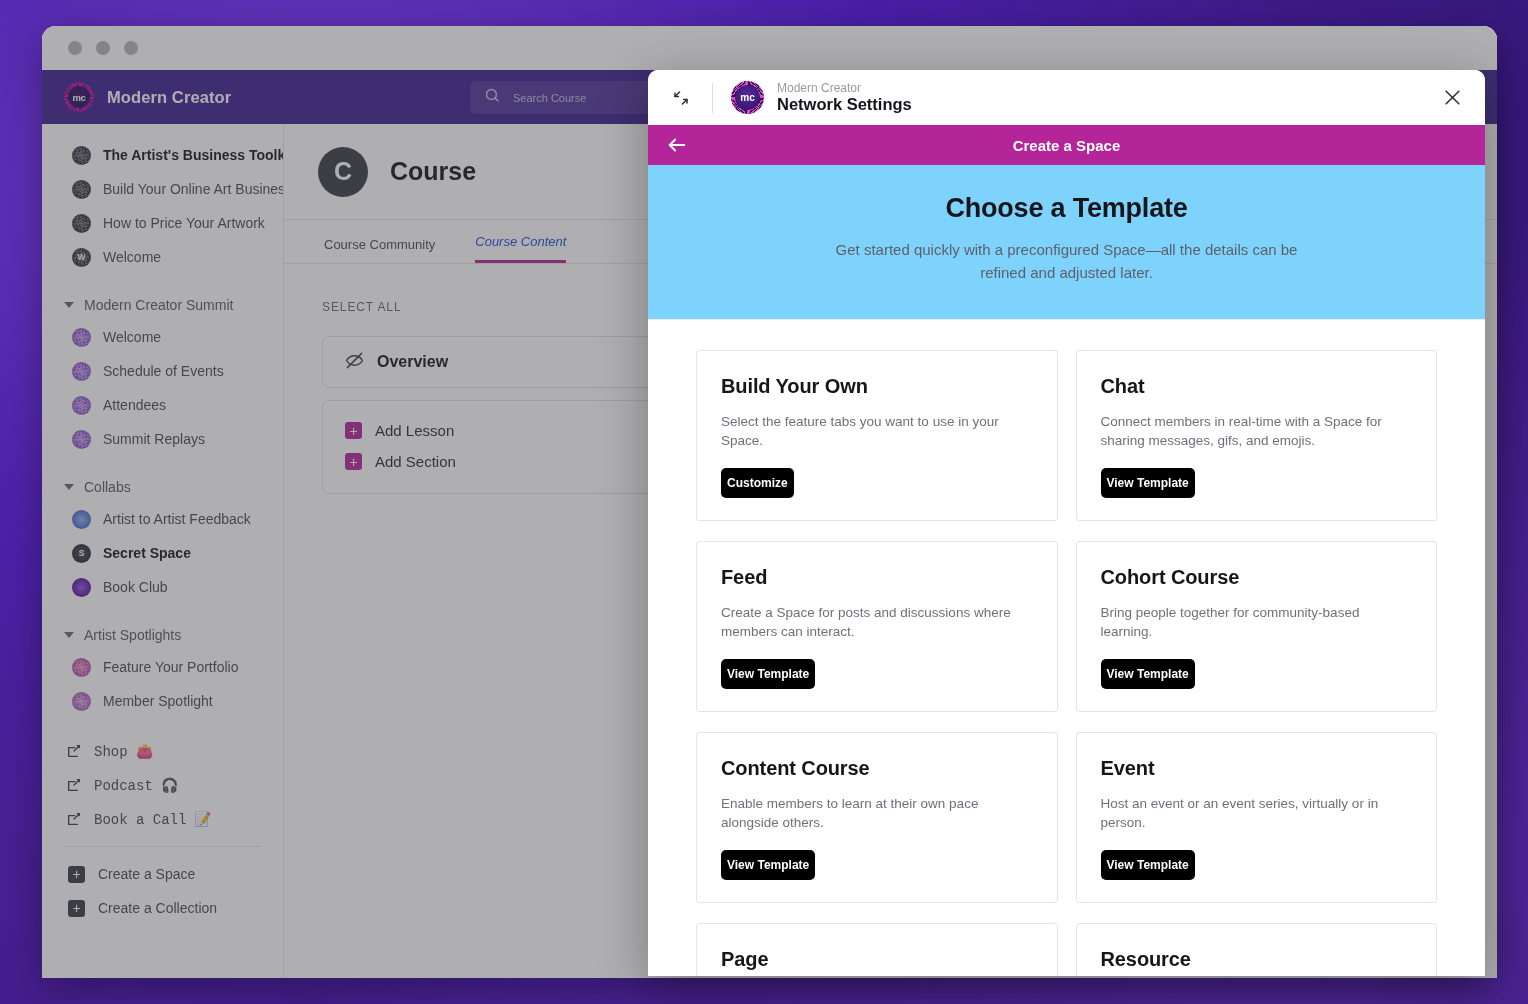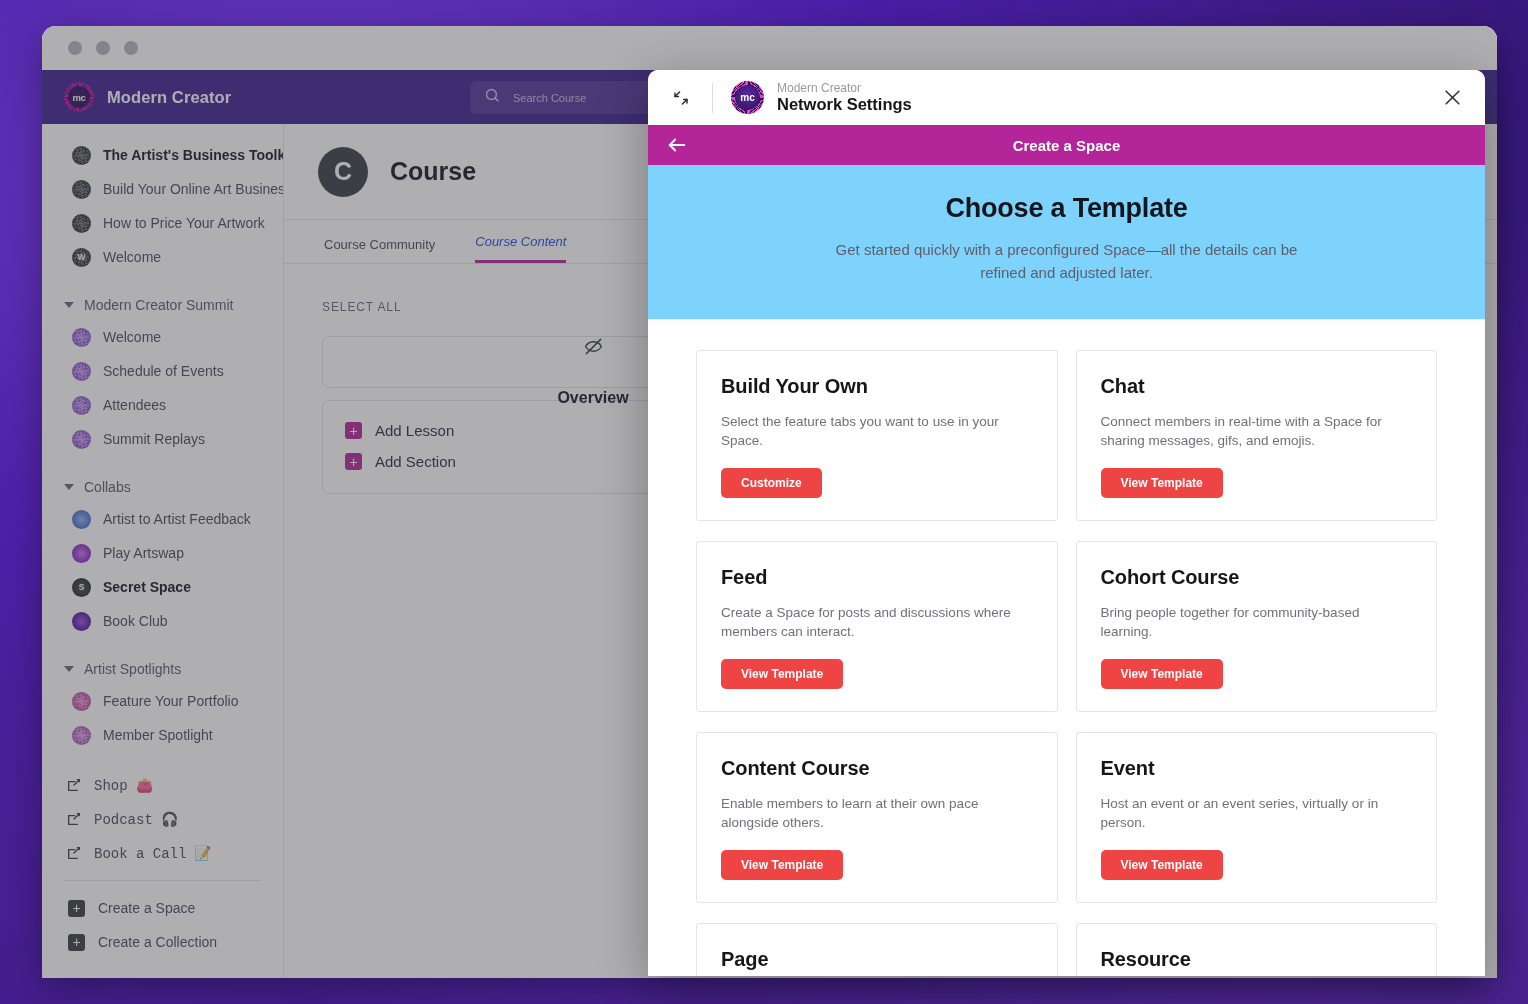--- a/index.html
+++ b/index.html
@@ -196,23 +196,23 @@
     border-bottom: 1px solid #e6e6ea; height: 44px;
     align-items: flex-end;
   }
   .tab { font-size: 13px; color: #4b4b57; padding-bottom: 11px; white-space: nowrap; }
   .tab.active { color:#1d4ed8; border-bottom: 3px solid #b4259a; font-style: italic; }
 
   .contentwrap { padding: 36px 0 0 38px; }
   .selectall { font-size: 12px; letter-spacing: .9px; color:#6a6a78; margin-bottom: 22px; }
   .ovcard {
     border: 1px solid #e2e2e8; border-radius: 7px;
-    height: 52px; display: flex; align-items: center; gap: 29px;
+    height: 52px; display: flex; align-items: center; gap: 13px;
     padding-left: 22px; width: 520px;
-    font-size: 16px; font-weight: 700; color:#15151c;flex-direction:column;
+    font-size: 16px; font-weight: 700; color:#15151c;
   }
   .lesscard {
     margin-top: 12px;
     border: 1px solid #e2e2e8; border-radius: 7px;
     width: 520px; padding: 14px 0 16px 0;
   }
   .lessrow {
     display:flex; align-items:center; gap:13px;
     padding: 7px 0 7px 22px; font-size: 15px; color:#2c2c36;
   }
@@ -303,23 +303,23 @@
     background: #fff;
     min-height: 156px;
   }
   .tcard h3 { font-size: 20px; font-weight: 700; color:#15151c; letter-spacing:-.1px; }
   .tcard p {
     margin-top: 14px;
     font-size: 13.5px; color:#70707c; line-height: 1.45;
   }
   .tbtn {
     display: inline-block; margin-top: 17px;
-    background: #ef4444; color: #fff;
+    background: #000000; color: #fff;
     font-size: 12px; font-weight: 700;
-    padding: 8px 20px; border-radius: 5px;
+    padding: 8px 6px; border-radius: 5px;
     border: none; cursor: pointer;
     font-family: "Liberation Sans", sans-serif;
   }
 </style>
 </head>
 <body>
 
 <div class="stage">
 
   <div class="browser">
@@ -395,24 +395,20 @@
 
         <div class="s-gap"></div>
 
         <div class="s-group">
           <span class="caret"></span>
           <span>Collabs</span>
         </div>
         <div class="s-item">
           <span class="dotav blue"></span>
           <span>Artist to Artist Feedback</span>
-        </div>
-        <div class="s-item">
-          <span class="dotav violet"></span>
-          <span>Play Artswap</span>
         </div>
         <div class="s-item active">
           <span class="dotav sq">
               <span>S</span>
             </span>
           <span>Secret Space</span>
         </div>
         <div class="s-item">
           <span class="dotav deep"></span>
           <span>Book Club</span>

